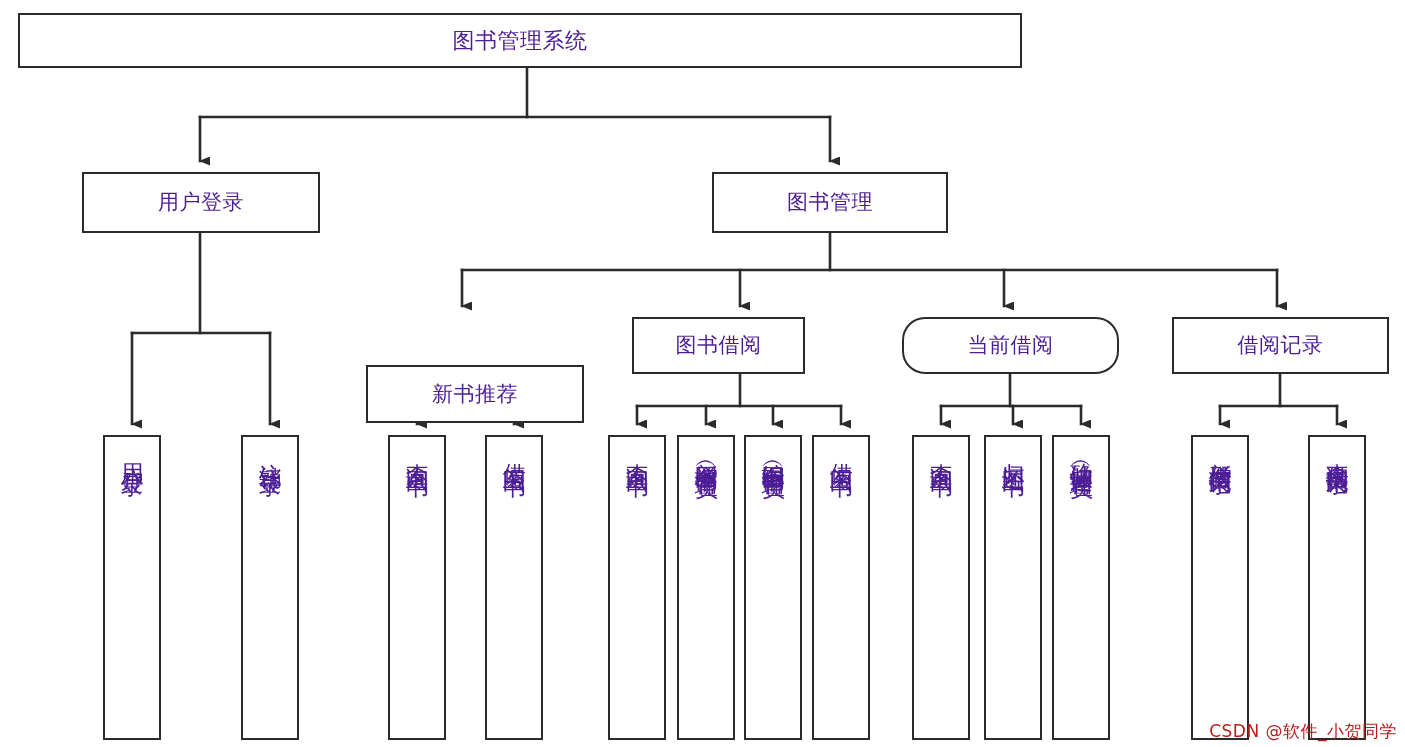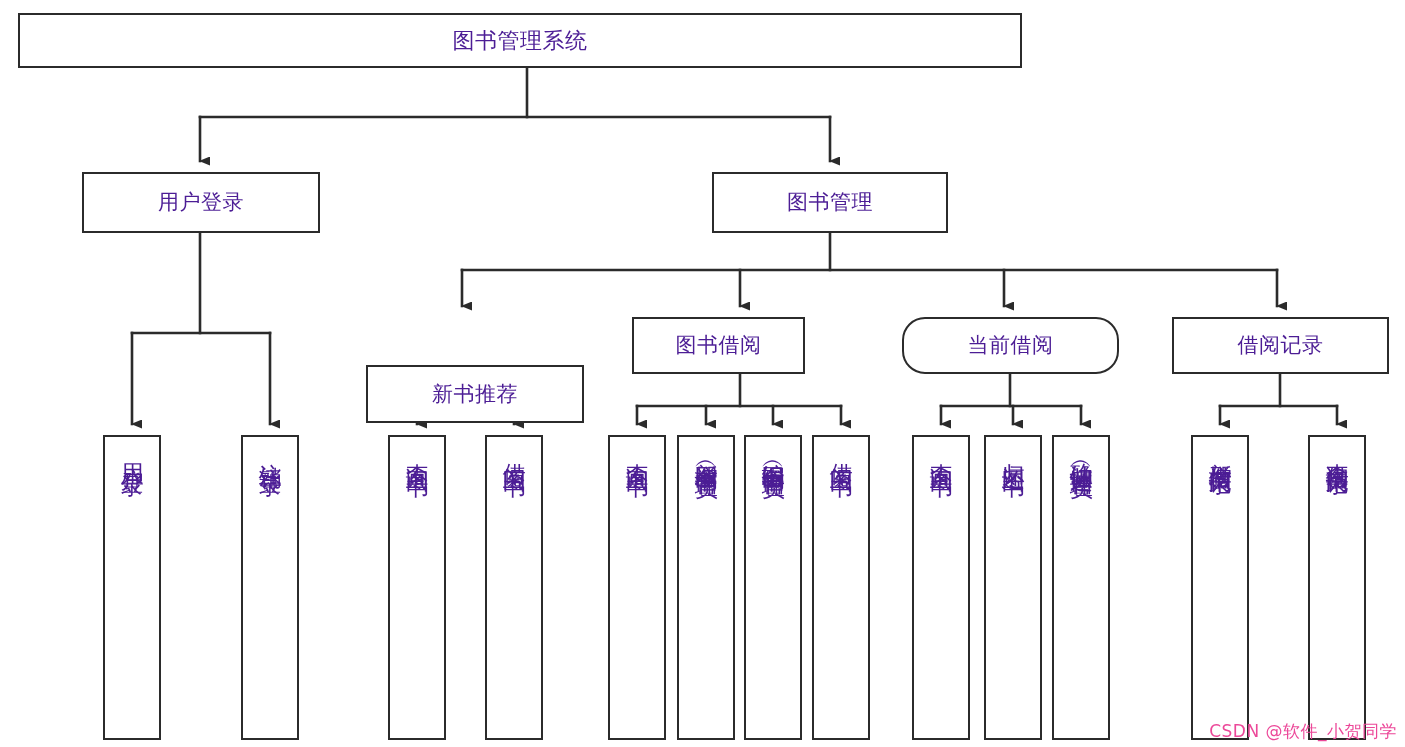--- a/index.html
+++ b/index.html
@@ -64,21 +64,21 @@
   }
   .node.leaf.tall-text .node-label {
     font-size: 23px;
     letter-spacing: 2px;
   }
   #watermark {
     position: absolute;
     right: 8px;
     bottom: 4px;
     font-size: 17px;
-    color: #ec4899;
+    color: #b91c1c;
     letter-spacing: 0.5px;
     white-space: nowrap;
     font-family: "DejaVu Sans", "Liberation Sans", sans-serif;
   }
 </style>
 </head>
 <body>
 
 <div id="diagram-canvas">
 

